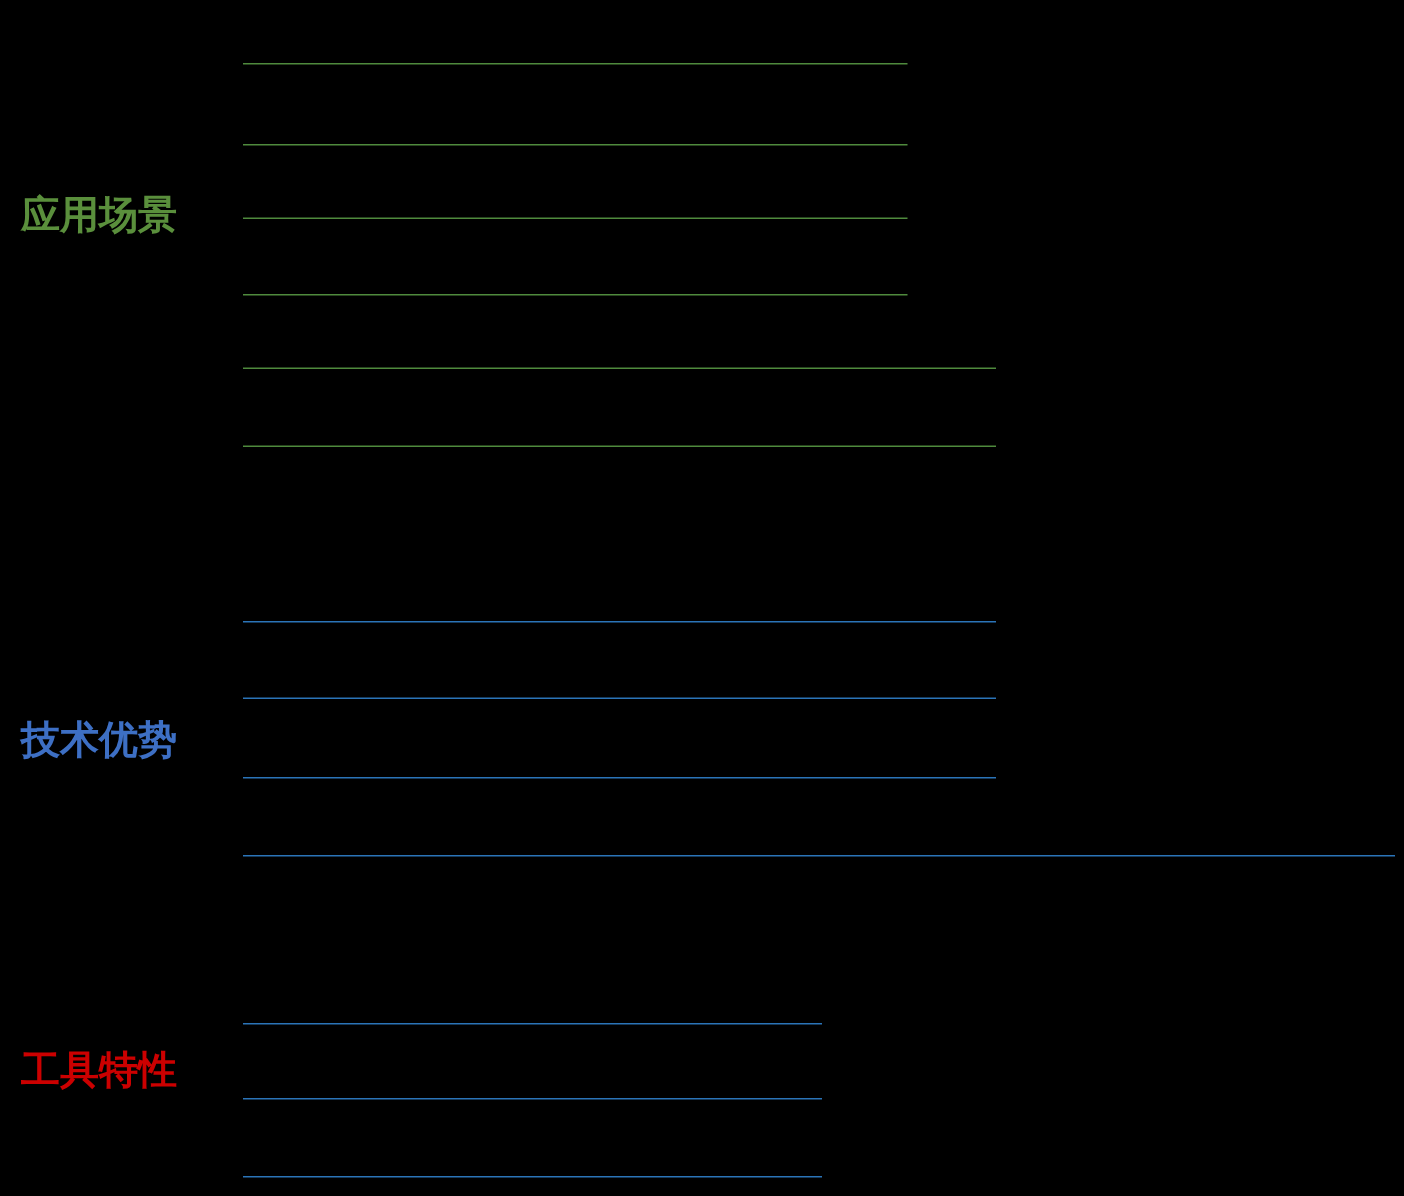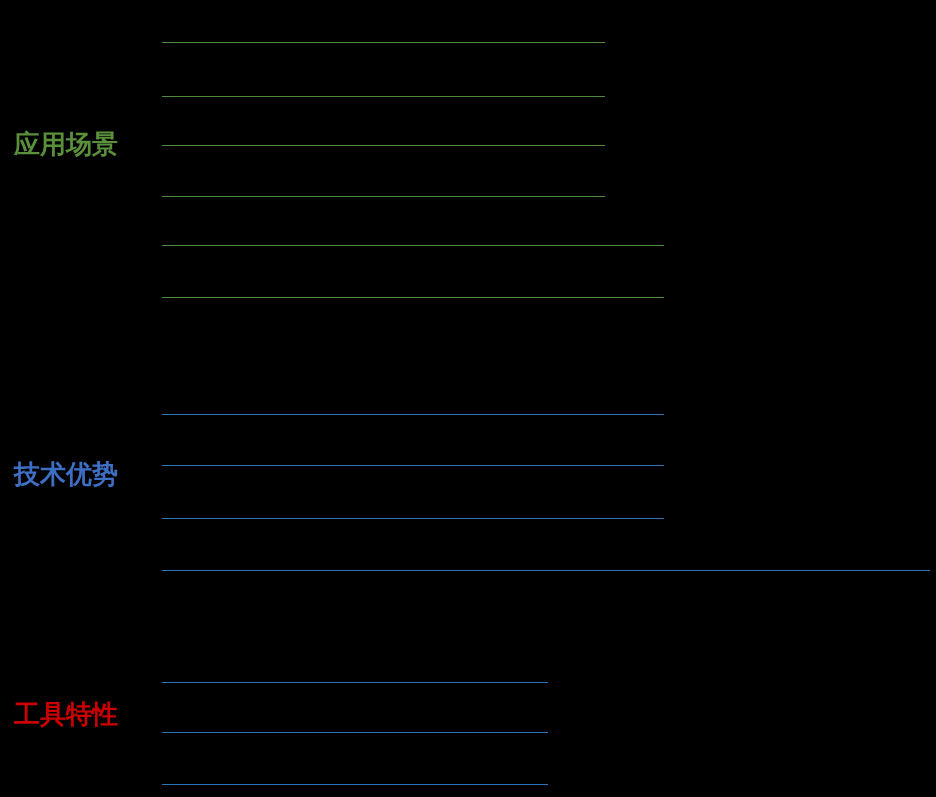--- a/index.html
+++ b/index.html
@@ -66,21 +66,21 @@
     <div class="rule" style="left: 162px; top: 96px; width: 443px; border-top-color: rgb(79, 138, 61);"></div>
     <div class="row-text" style="left: 162px; top: 76px; width: 443px;"></div>
     <div class="rule" style="left: 162px; top: 145px; width: 443px; border-top-color: rgb(79, 138, 61);"></div>
     <div class="row-text" style="left: 162px; top: 125px; width: 443px;"></div>
     <div class="rule" style="left: 162px; top: 196px; width: 443px; border-top-color: rgb(79, 138, 61);"></div>
     <div class="row-text" style="left: 162px; top: 176px; width: 443px;"></div>
     <div class="rule" style="left: 162px; top: 245px; width: 502px; border-top-color: rgb(79, 138, 61);"></div>
     <div class="row-text" style="left: 162px; top: 225px; width: 502px;"></div>
     <div class="rule" style="left: 162px; top: 297px; width: 502px; border-top-color: rgb(79, 138, 61);"></div>
     <div class="row-text" style="left: 162px; top: 277px; width: 502px;"></div>
-    <div class="section-label" style="left: 14px; top: 461px; color: rgb(61, 111, 196);">技术优势</div>
+    <div class="section-label" style="left: 14px; top: 481px; color: rgb(61, 111, 196);">技术优势</div>
     <div class="rule" style="left: 162px; top: 414px; width: 502px; border-top-color: rgb(43, 116, 184);"></div>
     <div class="row-text" style="left: 162px; top: 394px; width: 502px;"></div>
     <div class="rule" style="left: 162px; top: 465px; width: 502px; border-top-color: rgb(43, 116, 184);"></div>
     <div class="row-text" style="left: 162px; top: 445px; width: 502px;"></div>
     <div class="rule" style="left: 162px; top: 518px; width: 502px; border-top-color: rgb(43, 116, 184);"></div>
     <div class="row-text" style="left: 162px; top: 498px; width: 502px;"></div>
     <div class="rule" style="left: 162px; top: 570px; width: 768px; border-top-color: rgb(43, 116, 184);"></div>
     <div class="row-text" style="left: 162px; top: 550px; width: 768px;"></div>
     <div class="section-label" style="left: 14px; top: 701px; color: rgb(204, 0, 0);">工具特性</div>
     <div class="rule" style="left: 162px; top: 682px; width: 386px; border-top-color: rgb(43, 116, 184);"></div>

